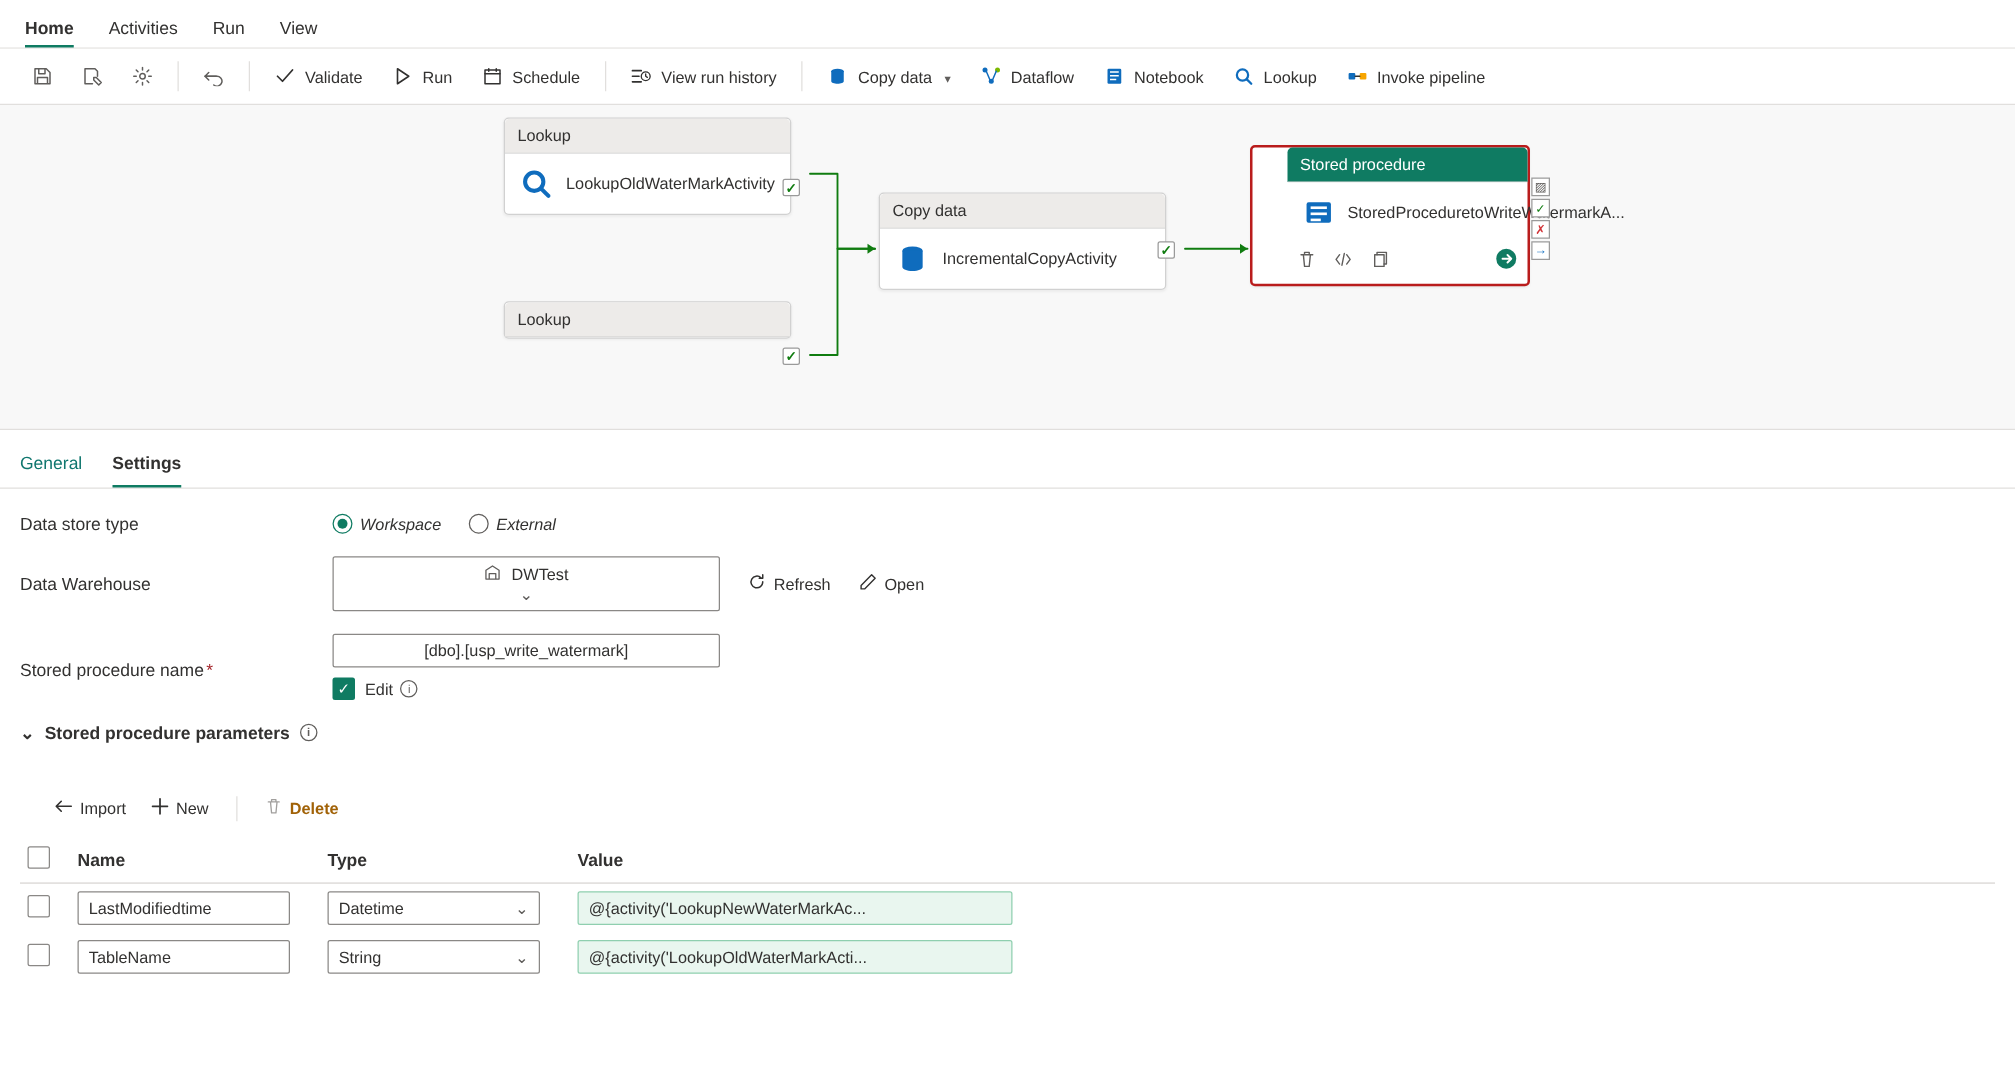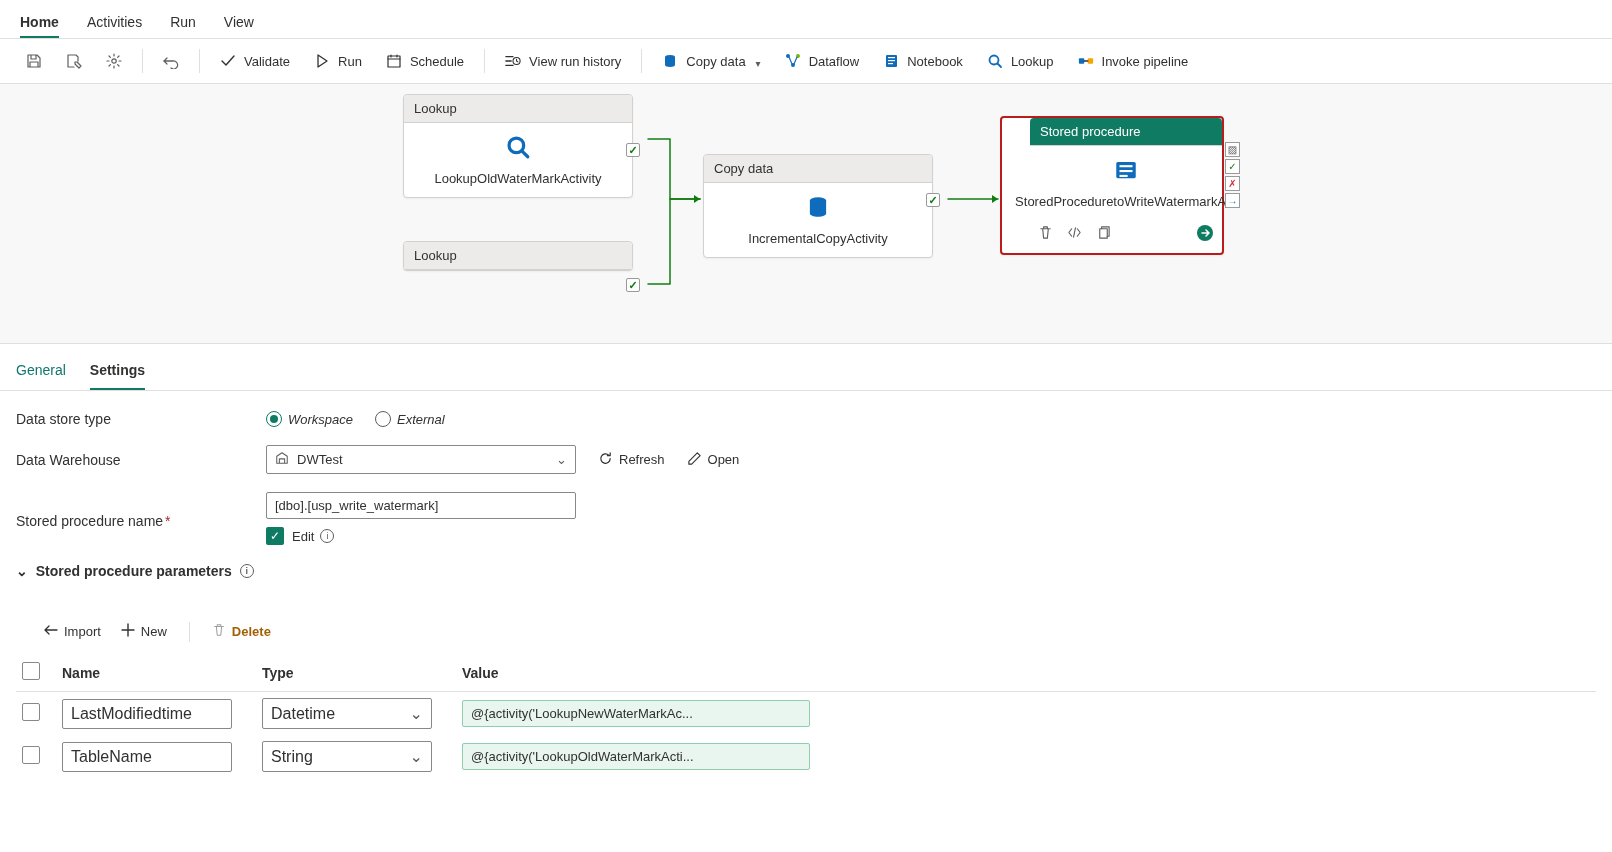--- a/index.html
+++ b/index.html
@@ -16,21 +16,21 @@
   .tb-sep { width: 1px; height: 24px; background: #e1dfdd; margin: 0 6px; }
   .tb-icon { width: 16px; height: 16px; display: inline-flex; align-items: center; justify-content: center; }
   .tb-chev { font-size: 10px; margin-left: 2px; color: #605e5c; }
   
   
   .canvas { position: relative; height: 260px; background: #f8f8f8; border-bottom: 1px solid #e1dfdd; }
   .activity { position: absolute; width: 230px; border: 1px solid #d1d1d1; border-radius: 4px; background: #fff; box-shadow: 0 1px 2px rgba(0,0,0,0.05);}
   .activity.selected { border: 2px solid #b91c1c; padding-left: 28px; }
   .act-header { background: #edebe9; padding: 6px 10px; font-size: 13px; border-bottom: 1px solid #d1d1d1; border-radius: 4px 4px 0 0;}
   .activity.selected .act-header { background: #0f7b62; color: #fff; }
-  .act-body { display: flex; align-items: center; gap: 10px; padding: 10px 12px; flex-direction: column; }
+  .act-body { display: flex; align-items: center; gap: 10px; padding: 10px 12px; }
   .act-body .label { font-size: 13px; line-height: 1.2; }
   .act-icon { width: 28px; height: 28px; display:inline-flex; align-items:center; justify-content:center;}
   .act-tools { display:flex; align-items:center; justify-content: space-between; padding: 4px 8px 8px; }
   .act-tools .lt { display:flex; gap:14px; }
   .check { position:absolute; width:14px; height:14px; border:1px solid #9a9a9a; background:#fff; border-radius:2px; display:flex; align-items:center; justify-content:center; }
   .check.on::after { content:"✓"; font-size:11px; color:#107c10; font-weight:bold; }
   .outports { position:absolute; display:flex; flex-direction:column; gap:2px; }
   .outport { width:15px; height:15px; border:1px solid #9a9a9a; background:#fff; display:flex; align-items:center; justify-content:center; font-size:10px; }
   
   
@@ -40,37 +40,37 @@
   
   
   .form { padding: 20px 16px; }
   .row { display:flex; align-items:center; margin-bottom:18px; }
   .row .lbl { width: 250px; font-size:14px; }
   .req { color:#a4262c; margin-left:2px;}
   .radio { display:inline-flex; align-items:center; gap:6px; margin-right:22px; cursor:pointer;font-style:italic;}
   .radio .circ { width:16px; height:16px; border:1px solid #605e5c; border-radius:50%; display:flex; align-items:center; justify-content:center;}
   .radio.on .circ { border-color:#0f7b62; }
   .radio.on .circ::after { content:""; width:8px; height:8px; background:#0f7b62; border-radius:50%; }
-  .select, .textinput { border:1px solid #8a8886; border-radius:2px; padding: 5px 8px; font-size:13px; background:#fff; display:flex; align-items:center; justify-content:space-between;}
+  .select, .textinput { border:1px solid #8a8886; border-radius:2px; padding: 5px 8px; font-size:13px; background:#fff; display:flex; align-items:center; justify-content:space-between;flex-direction:column;}
   .select { width: 310px; }
   .textinput { width:310px; }
   .link-btn { display:inline-flex; align-items:center; gap:6px; margin-left:22px; cursor:pointer; color:#323130;}
   .checkbox { width:18px; height:18px; background:#0f7b62; border-radius:2px; display:inline-flex; align-items:center; justify-content:center; color:#fff; font-size:12px; margin-right:8px;}
   .section-head { display:flex; align-items:center; gap:8px; font-weight:600; font-size:14px; margin-top:10px; margin-bottom:16px;}
   .info-circ { width:14px; height:14px; border:1px solid #605e5c; border-radius:50%; display:inline-flex; align-items:center; justify-content:center; font-size:9px; color:#605e5c;}
   
   .param-toolbar { display:flex; align-items:center; gap:4px; padding: 4px 16px 10px;}
   .plain-btn { display:inline-flex; align-items:center; gap:6px; padding:4px 8px; cursor:pointer; }
   .tb-sep2 { width:1px; height:20px; background:#e1dfdd; margin:0 10px;}
   
   table.params { width: calc(100% - 32px); margin: 0 16px; border-collapse:collapse; }
   table.params th { text-align:left; font-weight:600; padding:8px 6px; border-bottom:1px solid #e1dfdd; font-size:14px;}
   table.params td { padding:6px 6px; vertical-align:middle;}
   .cbx { width:18px; height:18px; border:1px solid #8a8886; border-radius:2px; display:inline-block;}
-  .cell-input { border:1px solid #8a8886; border-radius:2px; padding:5px 8px; font-size:16px; width: 170px; display:flex; align-items:center; justify-content:space-between;}
+  .cell-input { border:1px solid #8a8886; border-radius:2px; padding:5px 8px; font-size:13px; width: 170px; display:flex; align-items:center; justify-content:space-between;}
   .cell-value { border:1px solid #8fcfaf; background:#e9f6ef; border-radius:2px; padding:5px 8px; font-size:13px; width:348px;}
   
   svg path, svg circle, svg rect, svg line, svg polyline { stroke-linecap:round; stroke-linejoin:round; }
 </style>
 </head>
 <body>
 
 <div class="top-tabs">
   <div class="top-tab active">Home</div>
   <div class="top-tab">Activities</div>

